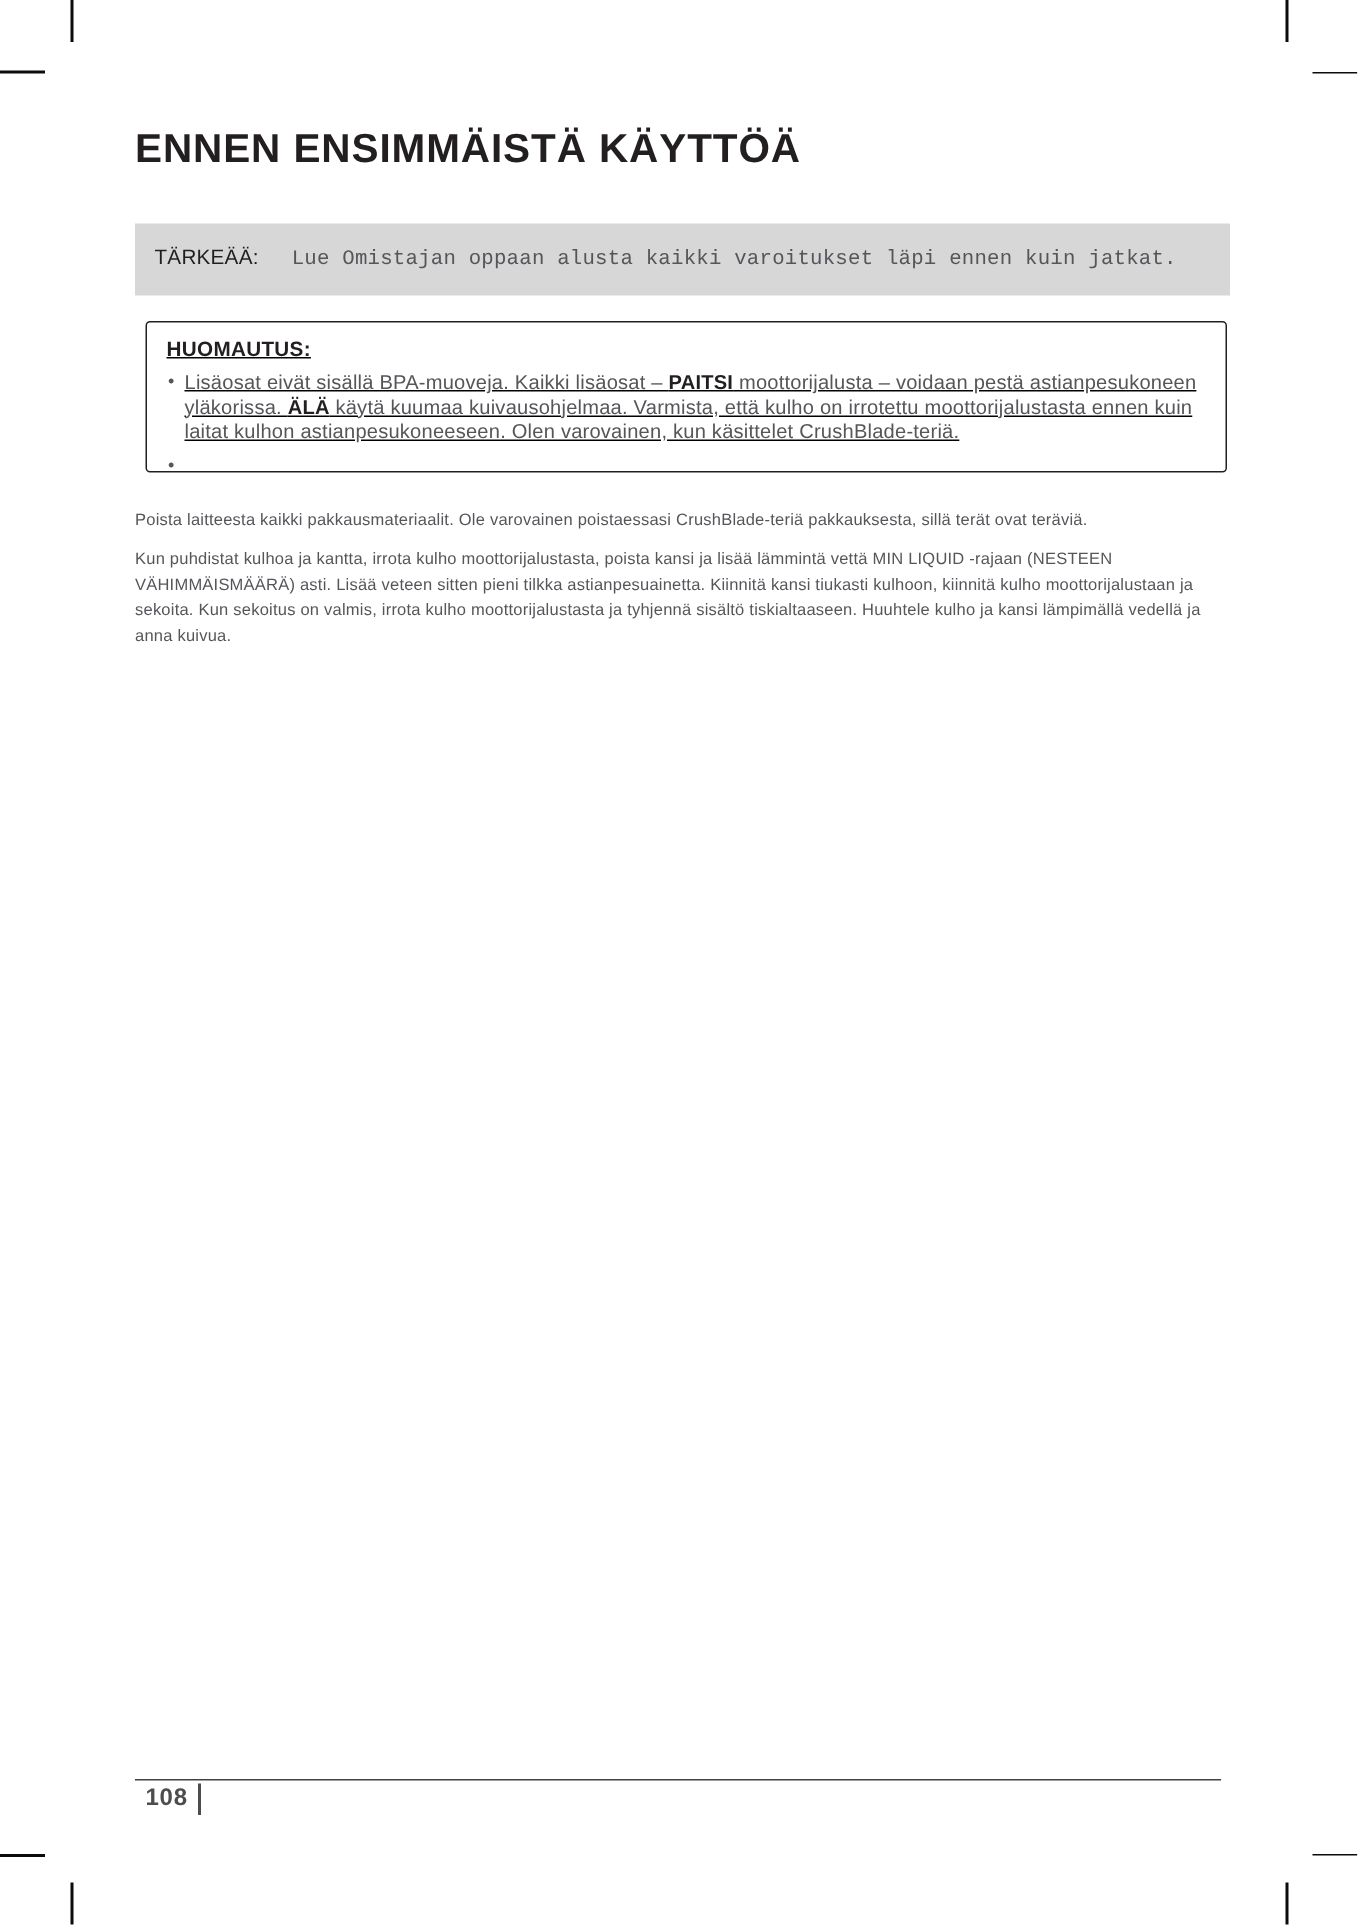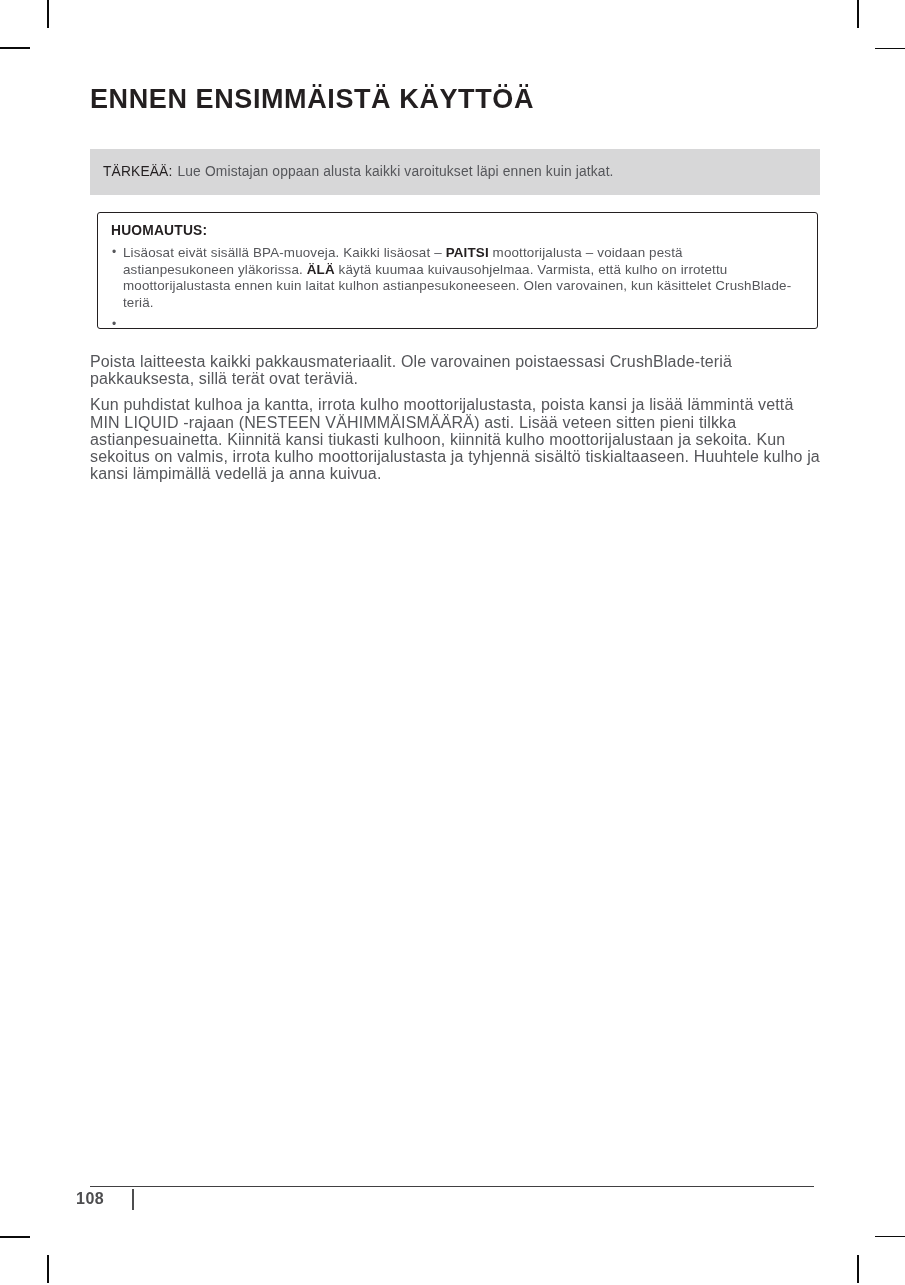--- a/index.html
+++ b/index.html
@@ -45,28 +45,29 @@
   .important-box{
     background:var(--graybox);
     padding:14px 13px 15px 13px;
     font-size:13.8px;
     line-height:17px;
     color:var(--body);
     letter-spacing:0.15px;
     margin-bottom:17px;
   }
   .important-box strong{color:var(--ink);font-weight:400;}
-  .imp-text{margin-left:5px;}
+  .imp-text{margin-left:22px;font-family:Liberation Mono, monospace;}
   .note-box{
     margin-left:7px;
     margin-right:2px;
     border:1.6px solid var(--ink);
     border-radius:3px;
-    padding:10px 20px 11px 13px;
+    padding:10px 4px 11px 13px;
     margin-bottom:23px;
+    text-decoration:underline;
   }
   .note-heading{
     font-size:13.8px;
     font-weight:700;
     color:var(--ink);
     letter-spacing:0.2px;
     margin-bottom:7px;
   }
   ul.note-bullets{list-style:none;}
   ul.note-bullets li{
@@ -80,36 +81,36 @@
   }
   ul.note-bullets li:last-child{margin-bottom:0;}
   ul.note-bullets .bullet-marker{
     position:absolute;left:1px;top:-1px;
     color:var(--body);
     font-size:12px;
   }
   ul.note-bullets strong{color:var(--ink);font-weight:700;}
   .paragraphs{margin-top:24px;}
   p.body-para{
-    font-size:16px;
+    font-size:11px;
     line-height:17.2px;
     letter-spacing:0.15px;
     color:var(--body);
     margin-bottom:9px;
   }
   p.body-para strong{color:var(--ink);font-weight:700;}
   
   .footer-rule{
     position:absolute;
     left:90px;width:724px;top:1186px;
     border-top:1.8px solid #414042;
   }
   .page-number{
     position:absolute;
-    left:76px;top:1190px;
+    left:97px;top:1190px;
     font-size:16px;
     font-weight:700;
     letter-spacing:0.5px;
     color:#4d4d4f;
   }
   .footer-divider{
     position:absolute;
     left:132px;top:1189px;
     width:1.5px;height:21px;
     background:#4d4d4f;

